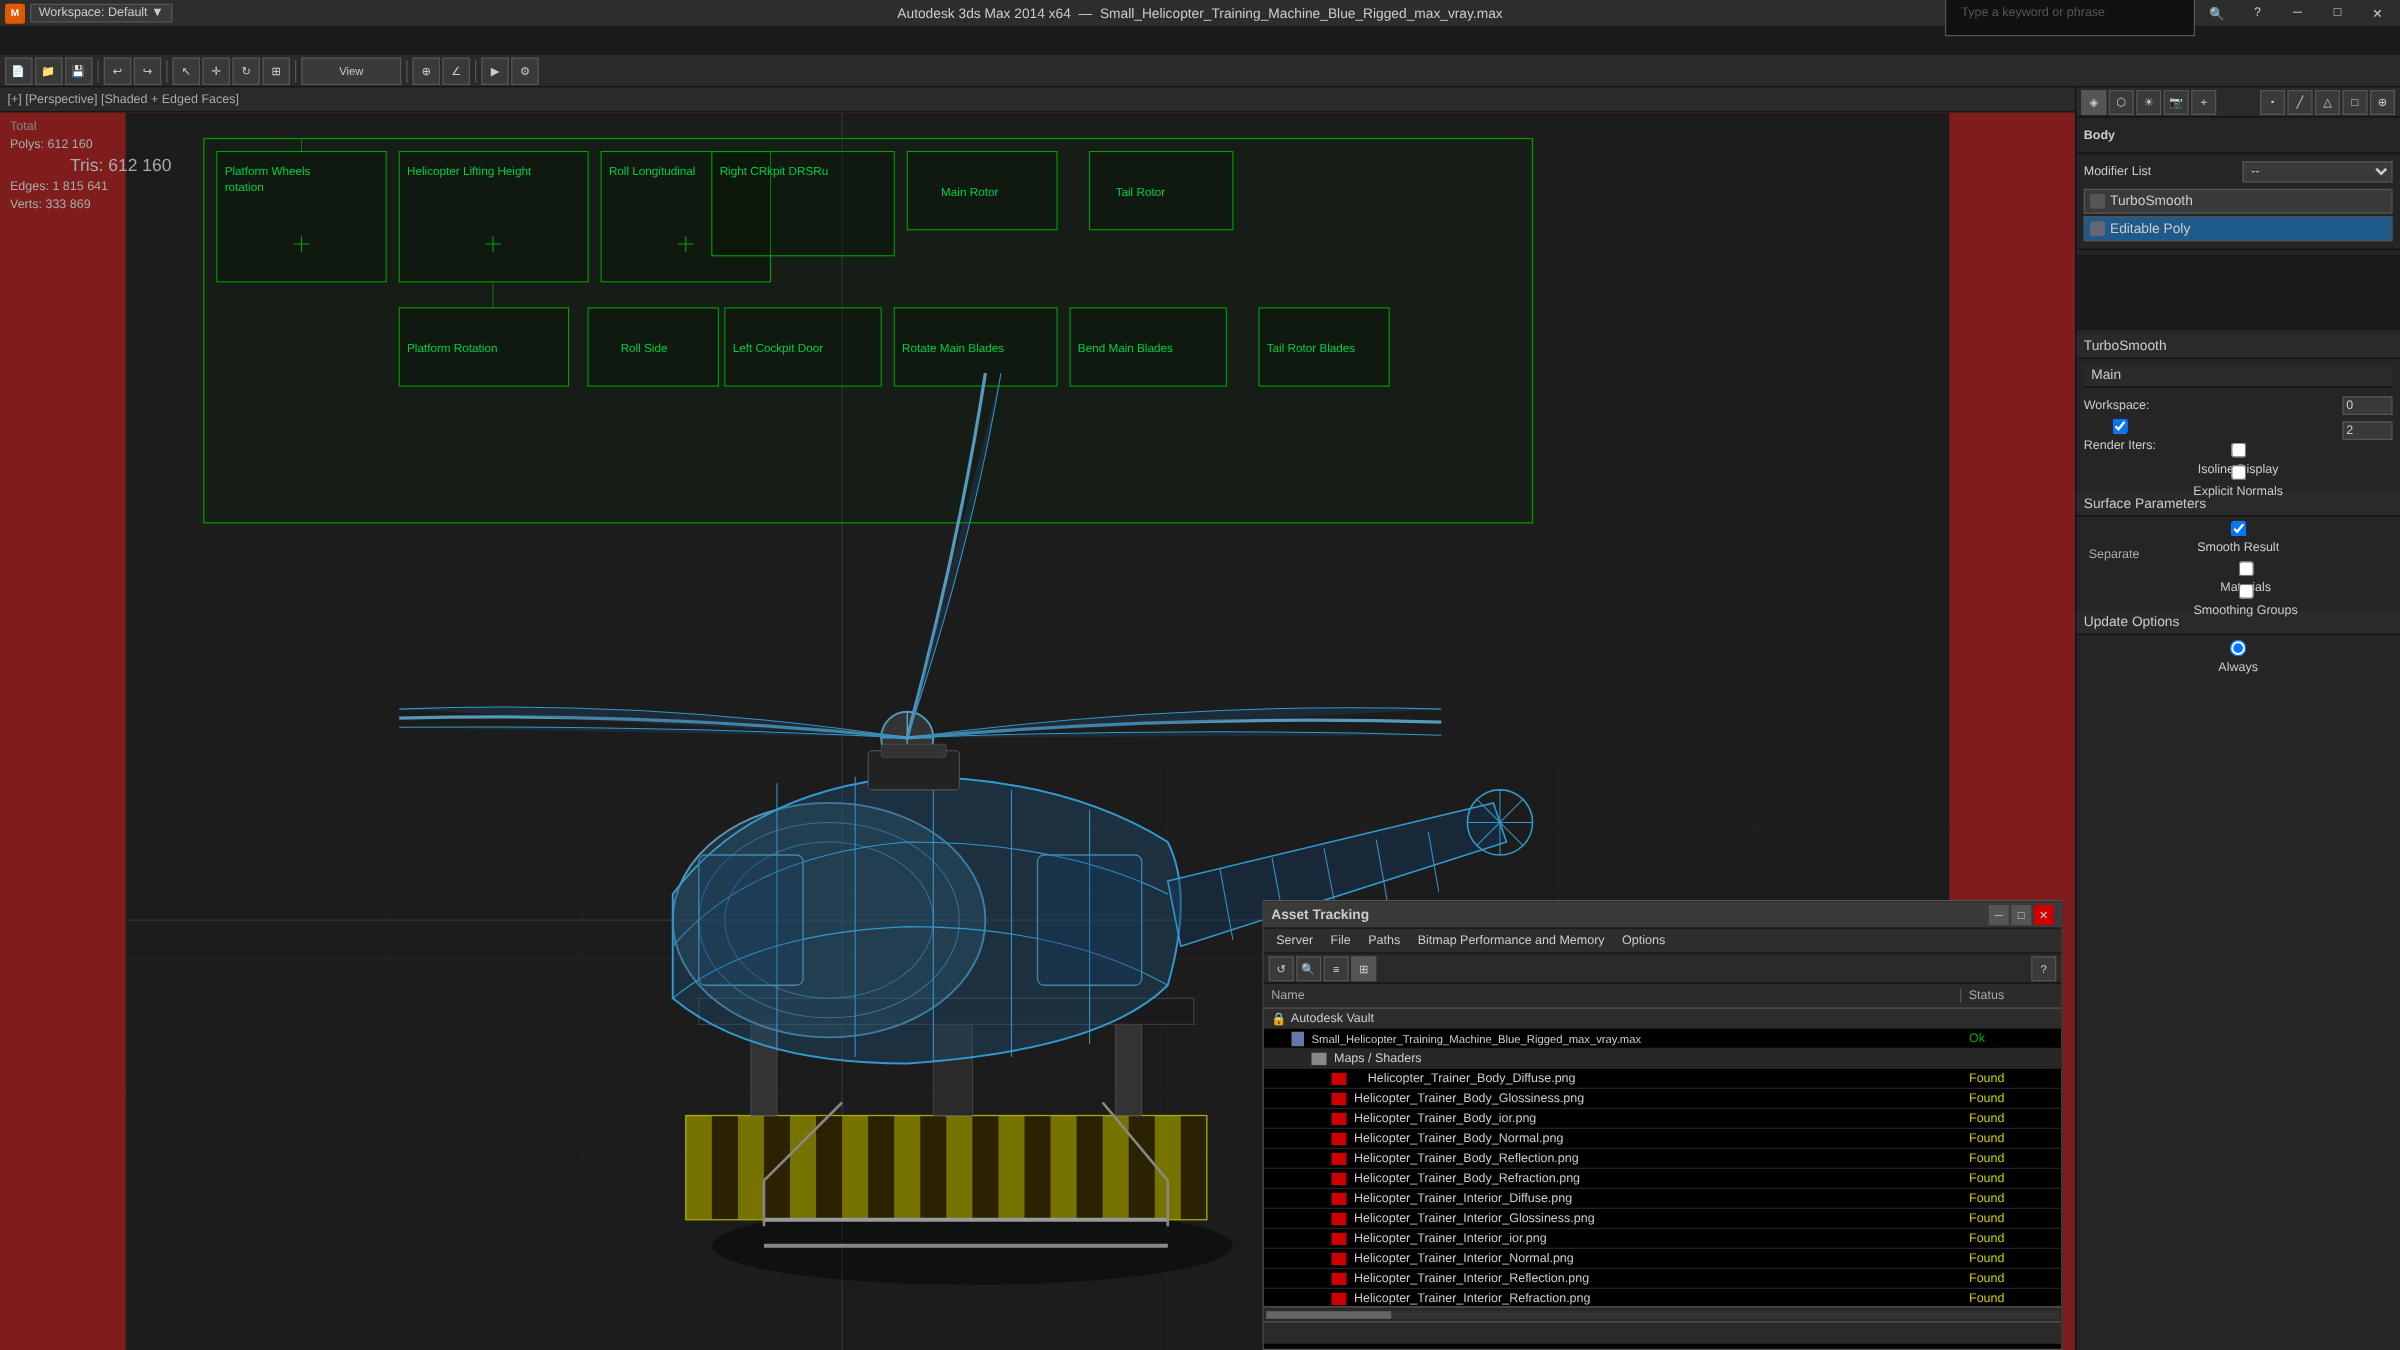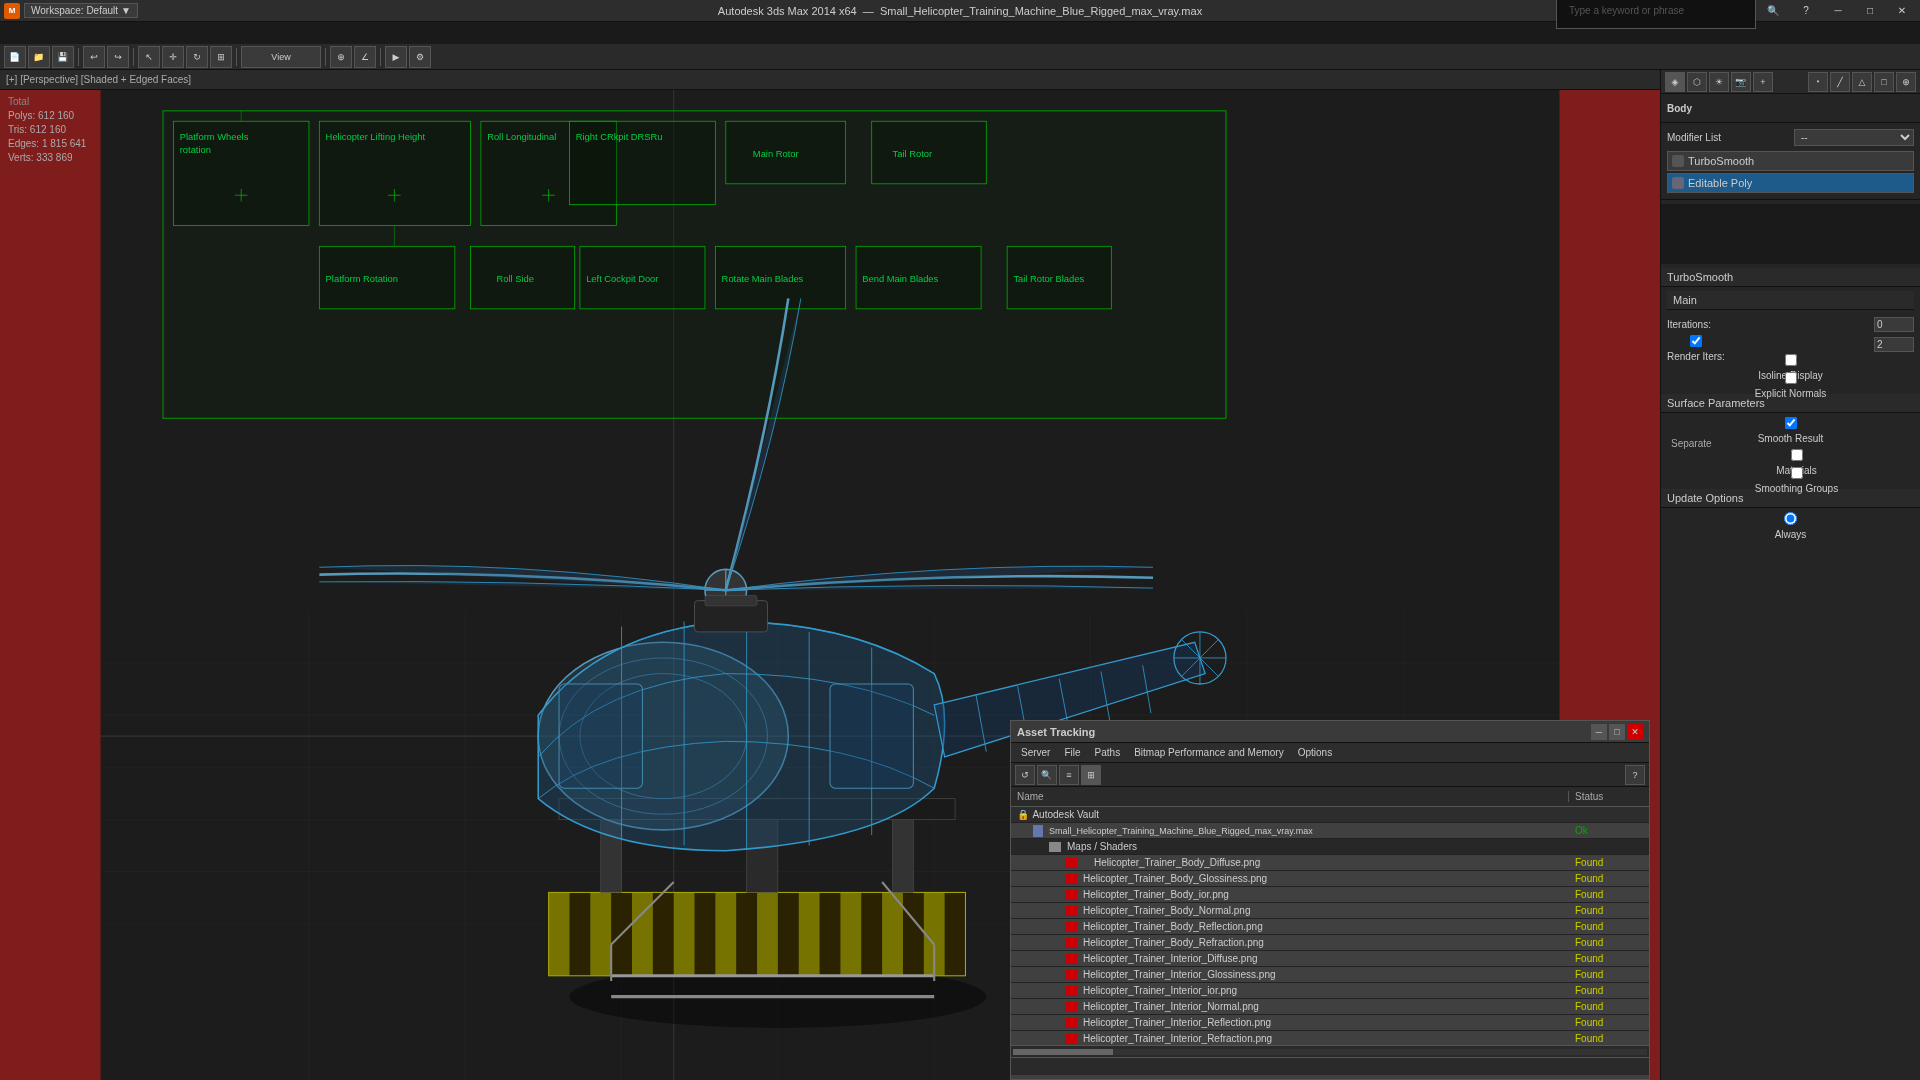--- a/index.html
+++ b/index.html
@@ -56,21 +56,21 @@
     #right-panel .modifier-item.selected { background: #1e5a8a; }
     .section-header { background: #2a2a2a; padding: 3px 6px; font-size: 11px; color: #ccc; border-bottom: 1px solid #111; display: flex; align-items: center; justify-content: space-between; cursor: pointer; }
     .section-content { padding: 4px 6px; }
     .checkbox-row { display: flex; align-items: center; gap: 4px; height: 18px; font-size: 10px; color: #ccc; flex-direction: column; }
     .checkbox-row input[type=checkbox] { width: 12px; height: 12px; }
     .right-toolbar { height: 24px; background: #2a2a2a; display: flex; align-items: center; padding: 0 4px; gap: 2px; border-bottom: 1px solid #111; justify-content: space-between; }
     .right-toolbar-btns { display: flex; gap: 2px; }
     .rt-btn { width: 20px; height: 20px; background: #3a3a3a; border: 1px solid #555; display: flex; align-items: center; justify-content: center; font-size: 9px; cursor: pointer; color: #ccc; }
 
     
-    #asset-panel { position: absolute; right: 270px; bottom: 0; width: 640px; height: 360px; background: #404040; border: 1px solid #555; z-index: 100; margin-top: 16px; }
+    #asset-panel { position: absolute; right: 270px; bottom: 0; width: 640px; height: 360px; background: #000000; border: 1px solid #555; z-index: 100; margin-top: 16px; }
     #asset-title { height: 22px; background: #3a3a3a; display: flex; align-items: center; justify-content: space-between; padding: 0 6px; border-bottom: 1px solid #111; }
     #asset-title .title-text { font-size: 11px; color: #ccc; font-weight: bold; }
     #asset-title .win-controls { display: flex; gap: 2px; }
     #asset-title .win-btn { width: 16px; height: 16px; display: flex; align-items: center; justify-content: center; font-size: 9px; cursor: pointer; color: #ccc; background: #555; }
     #asset-menubar { height: 20px; background: #2d2d2d; display: flex; align-items: center; gap: 2px; padding: 0 4px; border-bottom: 1px solid #111; }
     #asset-menubar .am-item { padding: 1px 6px; font-size: 10px; color: #ccc; cursor: pointer; }
     #asset-toolbar { height: 24px; background: #2a2a2a; display: flex; align-items: center; justify-content: space-between; padding: 0 4px; border-bottom: 1px solid #111; }
     #asset-toolbar .at-btns { display: flex; gap: 2px; }
     #asset-toolbar .at-btn { width: 20px; height: 20px; background: #3a3a3a; border: 1px solid #555; display: flex; align-items: center; justify-content: center; font-size: 9px; cursor: pointer; color: #ccc; }
     #asset-table-header { height: 20px; background: #2a2a2a; display: flex; align-items: center; border-bottom: 1px solid #555; }
@@ -396,21 +396,21 @@
   </div>
   <div style="height:60px; background:#1a1a1a; margin: 4px 0;"></div>
   <div class="section-header">
     <span>TurboSmooth</span>
   </div>
   <div class="section-content">
     <div class="section-header">
       <span>Main</span>
     </div>
     <div class="prop-row" style="margin-top:4px;">
-      <span>Iterations:</span>
+      <span>Workspace:</span>
       <input type="text" style="width: 40px;" value="0">
     </div>
     <div class="prop-row">
       <div class="checkbox-row">
         <input type="checkbox" checked="" style="">
         <span>Render Iters:</span>
       </div>
       <input type="text" value="2" style="width: 40px;">
     </div>
     <div class="checkbox-row">
@@ -453,21 +453,21 @@
   </div>
 </div>
 
 <div id="viewport-area">
   <div id="viewport-label">
     <span>[+] [Perspective] [Shaded + Edged Faces]</span>
   </div>
   <div id="stats">
     <div style="color:#888; font-size:10px;">Total</div>
     <div style="font-size:10px; color:#aaa;"><span>Polys:</span> <span>612 160</span></div>
-    <div style="font-size:10px; color:#aaa;"><span>Tris:</span> <span>612 160</span></div>
+    <div style="font-size:14px; color:#aaa;margin-left:48px;"><span>Tris:</span> <span>612 160</span></div>
     <div style="font-size:10px; color:#aaa;"><span>Edges:</span> <span>1 815 641</span></div>
     <div style="font-size:10px; color:#aaa;"><span>Verts:</span> <span>333 869</span></div>
   </div>
   <div id="viewport">
 
     <svg width="100%" height="100%" viewBox="0 0 1400 950" preserveAspectRatio="xMidYMid meet" style="position:absolute;top:0;left:0;">
 
       <rect width="1400" height="950" fill="#1c1c1c"></rect>
 
       <g stroke="#2a2a2a" stroke-width="0.5" opacity="0.8">

